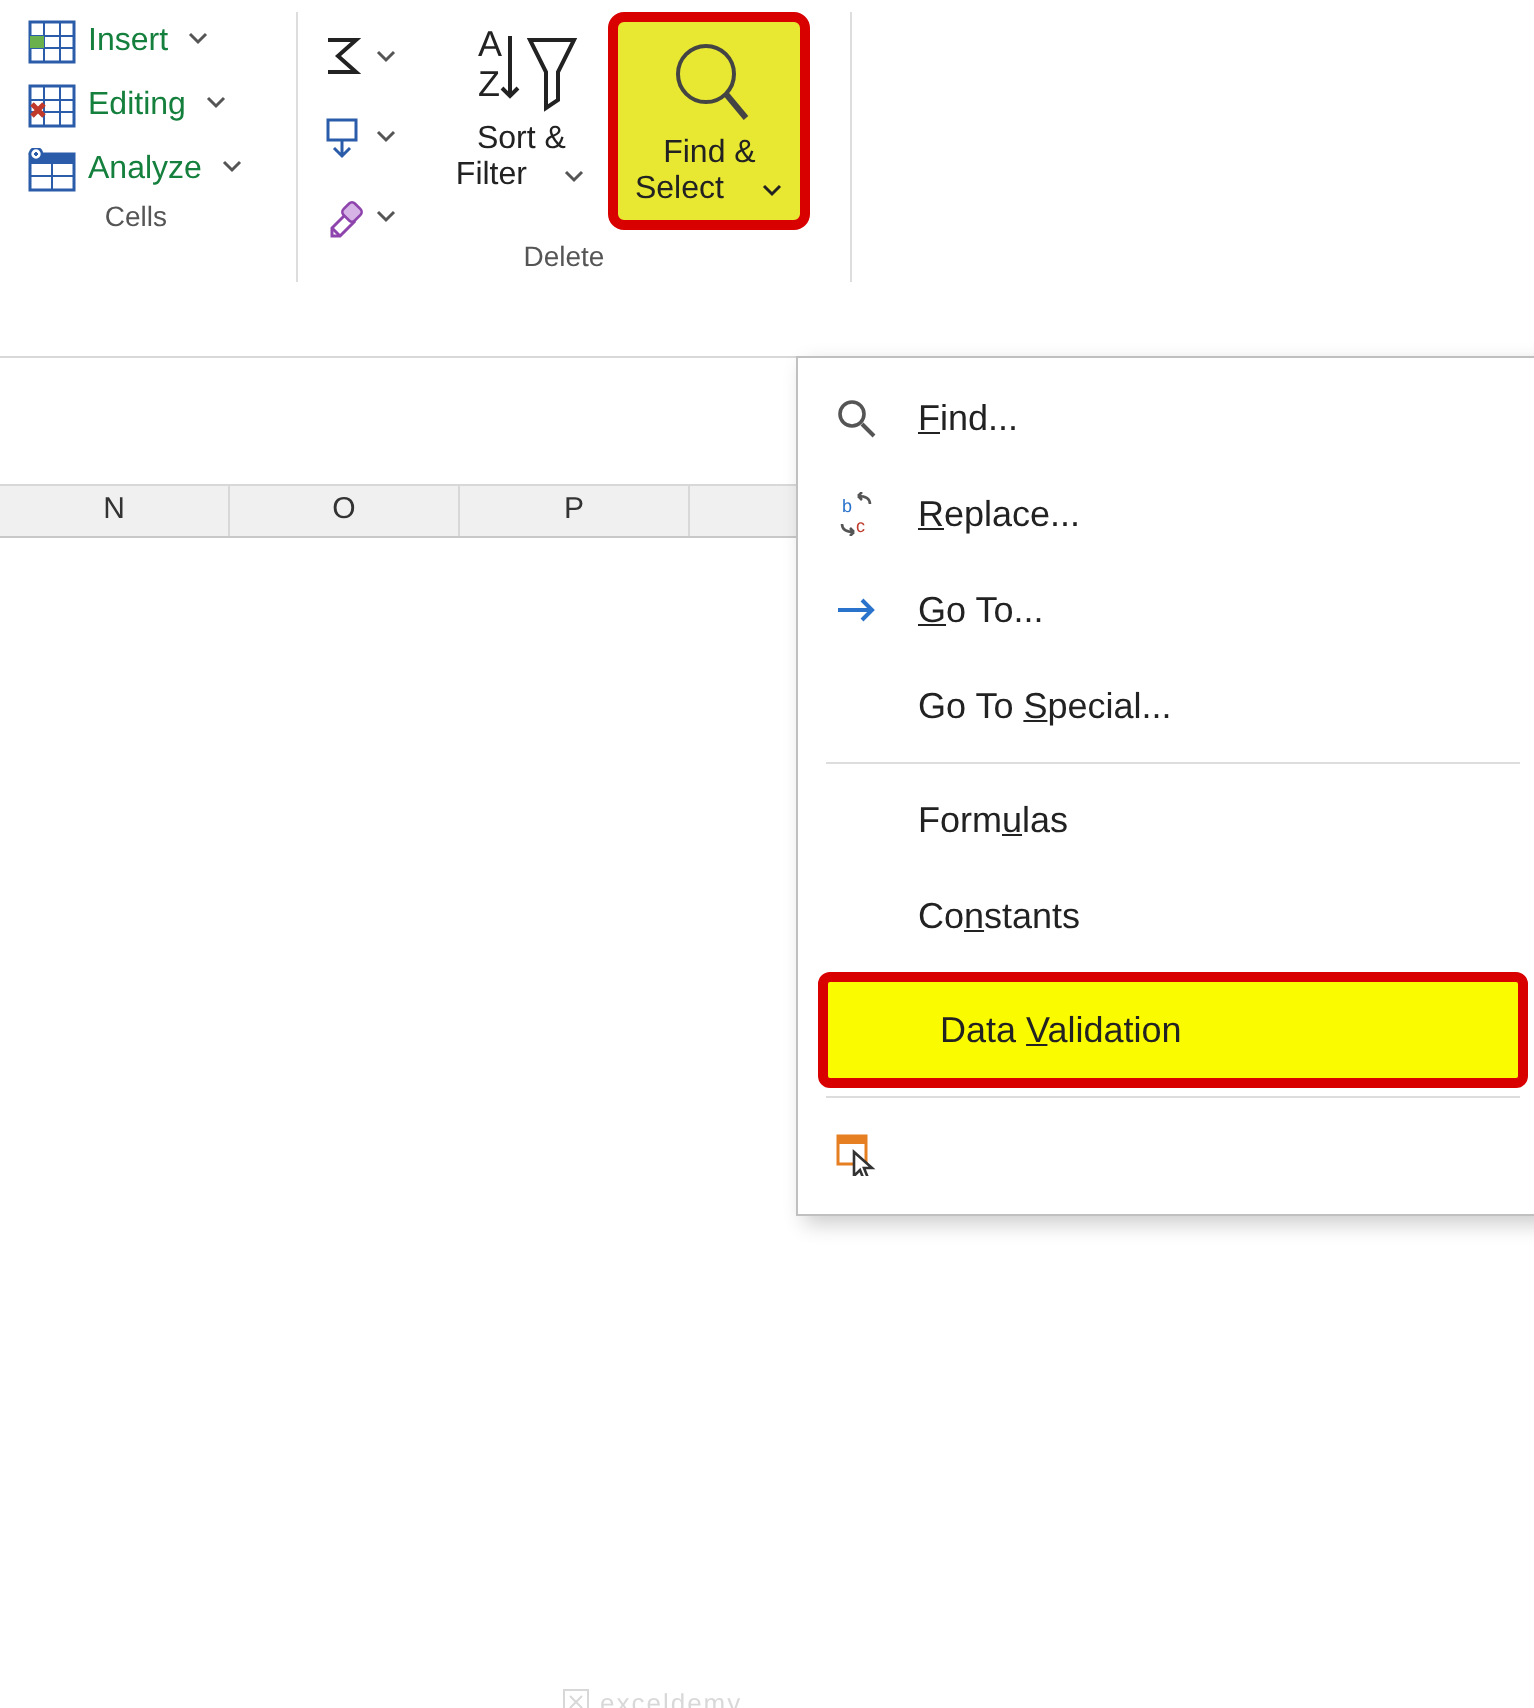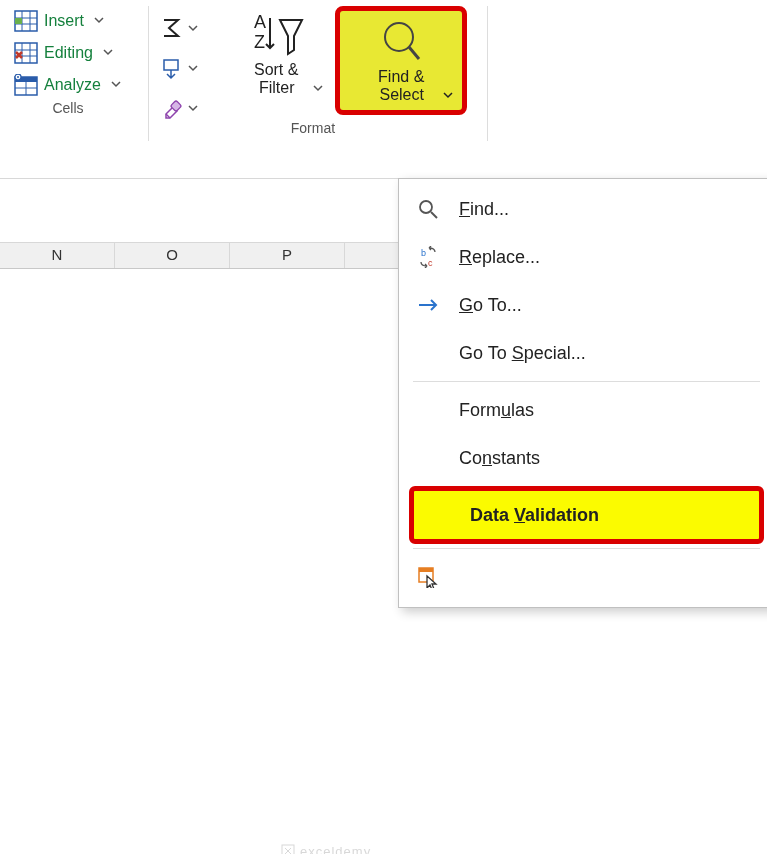--- a/index.html
+++ b/index.html
@@ -93,21 +93,20 @@
       gap: 0;
     }
     .btn-large .lbl {
       line-height: 1.2;
       margin-top: 2px;
     }
     .btn-large .chev-row {
       display: flex;
       align-items: center;
       gap: 18px;
-      margin-left: 31px;
     }
     .highlighted {
       background: #e8e833 !important;
       border: 5px solid #d90000;
       border-radius: 8px;
       padding: 6px 8px;
     }
     .separator-v {
       width: 1px;
       background: #ddd;
@@ -171,21 +170,20 @@
       height: 1px;
       background: #ddd;
       margin: 4px 14px;
     }
     .menu-item.highlight-row {
       background: #fbfb00;
       border: 5px solid #d90000;
       border-radius: 6px;
       margin: 4px 10px;
       padding: 12px 10px;
-      font-weight: bold;
     }
     .watermark {
       position: absolute;
       bottom: 10px;
       left: 280px;
       font-size: 13px;
       color: rgba(100,100,100,0.25);
       display: flex;
       align-items: center;
       gap: 4px;
@@ -318,21 +316,21 @@
         </svg>
         <span class="lbl">Find &amp;</span>
         <span class="chev-row">
           <span>Select</span>
           <svg width="12" height="12" viewBox="0 0 12 12">
               <path d="M2 4 L6 8 L10 4" fill="none" stroke="#222" stroke-width="1.5"></path>
             </svg>
         </span>
       </button>
     </div>
-    <div class="group-label">Format</div>
+    <div class="group-label">Delete</div>
   </div>
 
   <div class="separator-v"></div>
 
 </div>
 
 <div class="fx-bar"></div>
 
 <div class="col-headers">
   <div>N</div>

